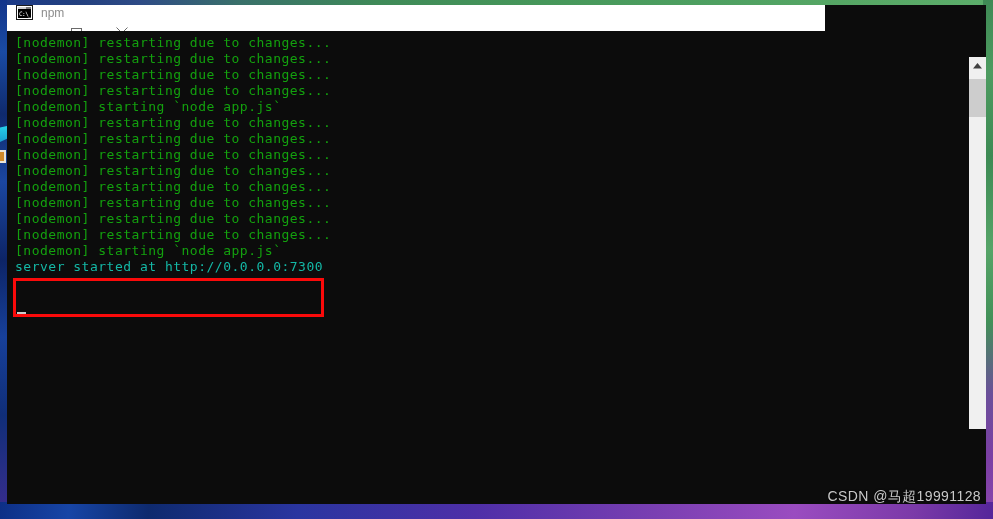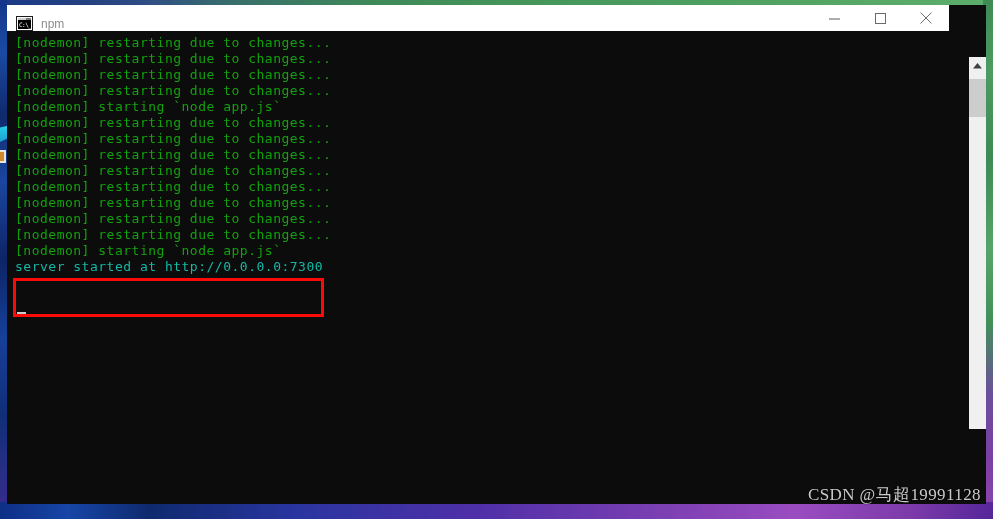--- a/index.html
+++ b/index.html
@@ -119,25 +119,26 @@
     width: 979px;
     height: 499px;
     background: #0c0c0c;
     box-shadow: 0 0 0 0 rgba(0,0,0,0);
   }
 
   
   #titlebar {
     position: absolute;
     left: 0; top: 0;
-    width: 942px;
+    width: 818px;
     height: 26px;
     background: #ffffff;
     display: flex;
-    align-items: flex-end;
+    align-items: flex-start;
+    flex-direction: column;
   }
   #title-left {
     display: flex;
     align-items: center;
     padding-left: 9px;
     flex: 1 1 auto;
     min-width: 0;
   }
   #cmd-icon {
     position: relative;
@@ -280,22 +281,22 @@
     width: 17px;
     bottom: 0;
     background: #f0f0f0;
   }
 
   
   #watermark {
     position: absolute;
     right: 12px;
     bottom: 13px;
-    font-family: Liberation Serif, serif;
-    font-size: 17px;
+    font-family: Liberation Sans, sans-serif;
+    font-size: 14px;
     color: #c9c9c9;
     letter-spacing: 0.4px;
     white-space: nowrap;
     text-shadow: 0 0 2px rgba(0,0,0,0.6);
     margin-left: 20px;
   }
 </style>
 </head>
 <body>
 

